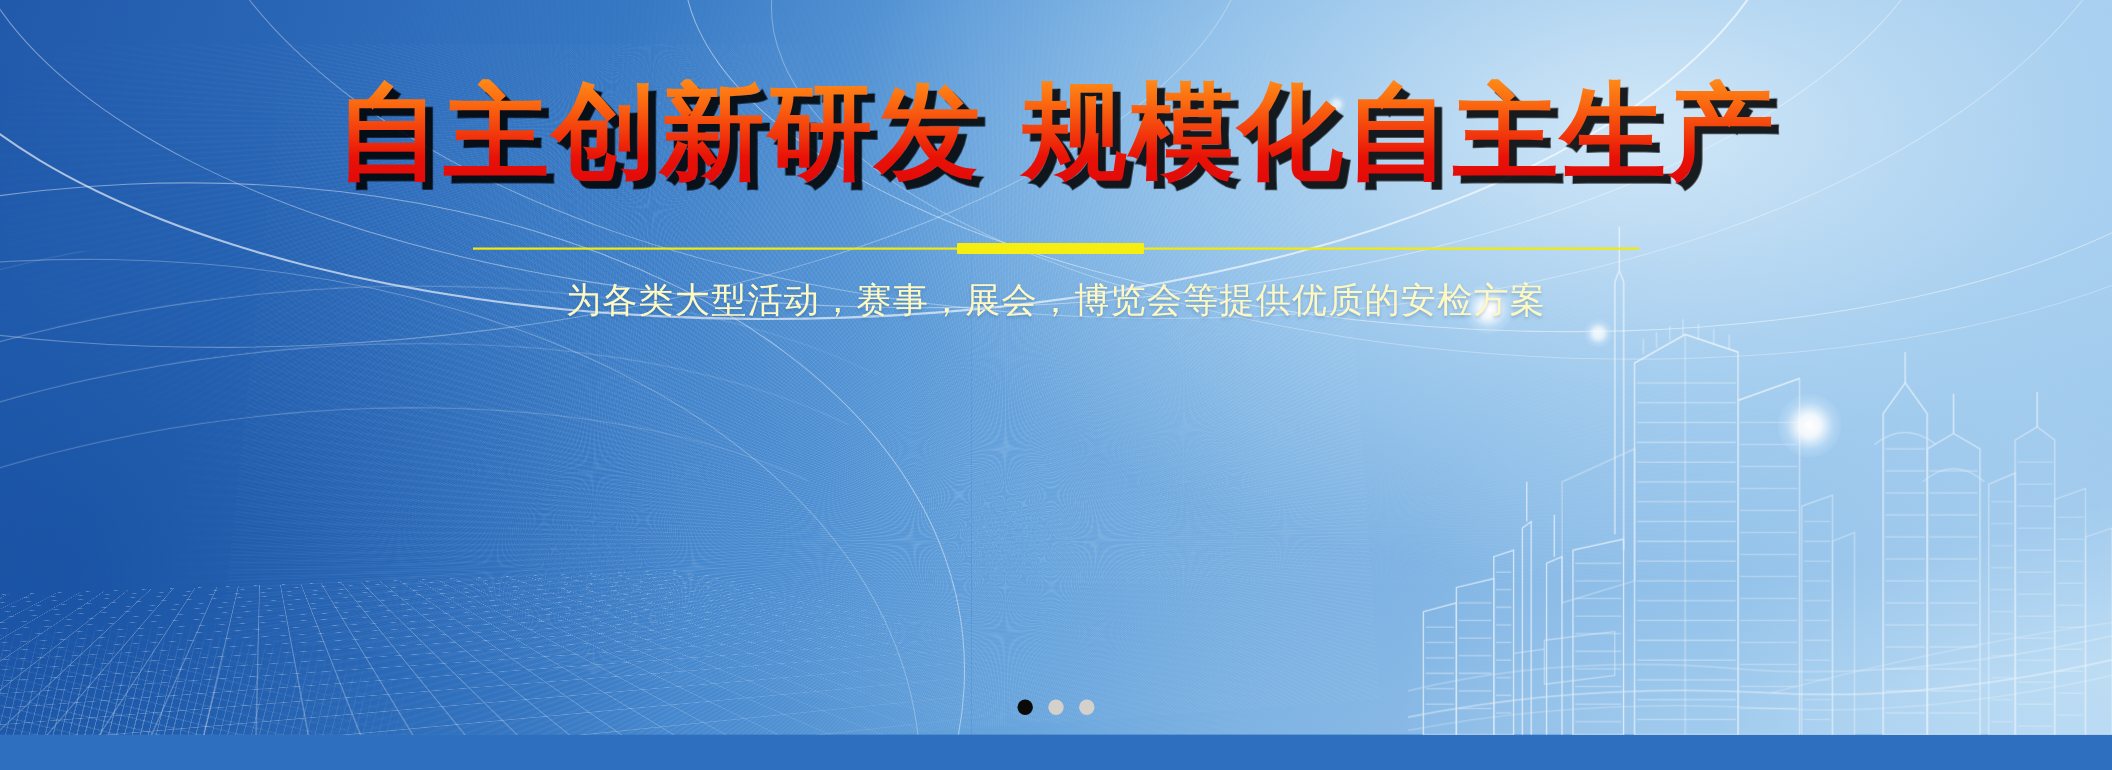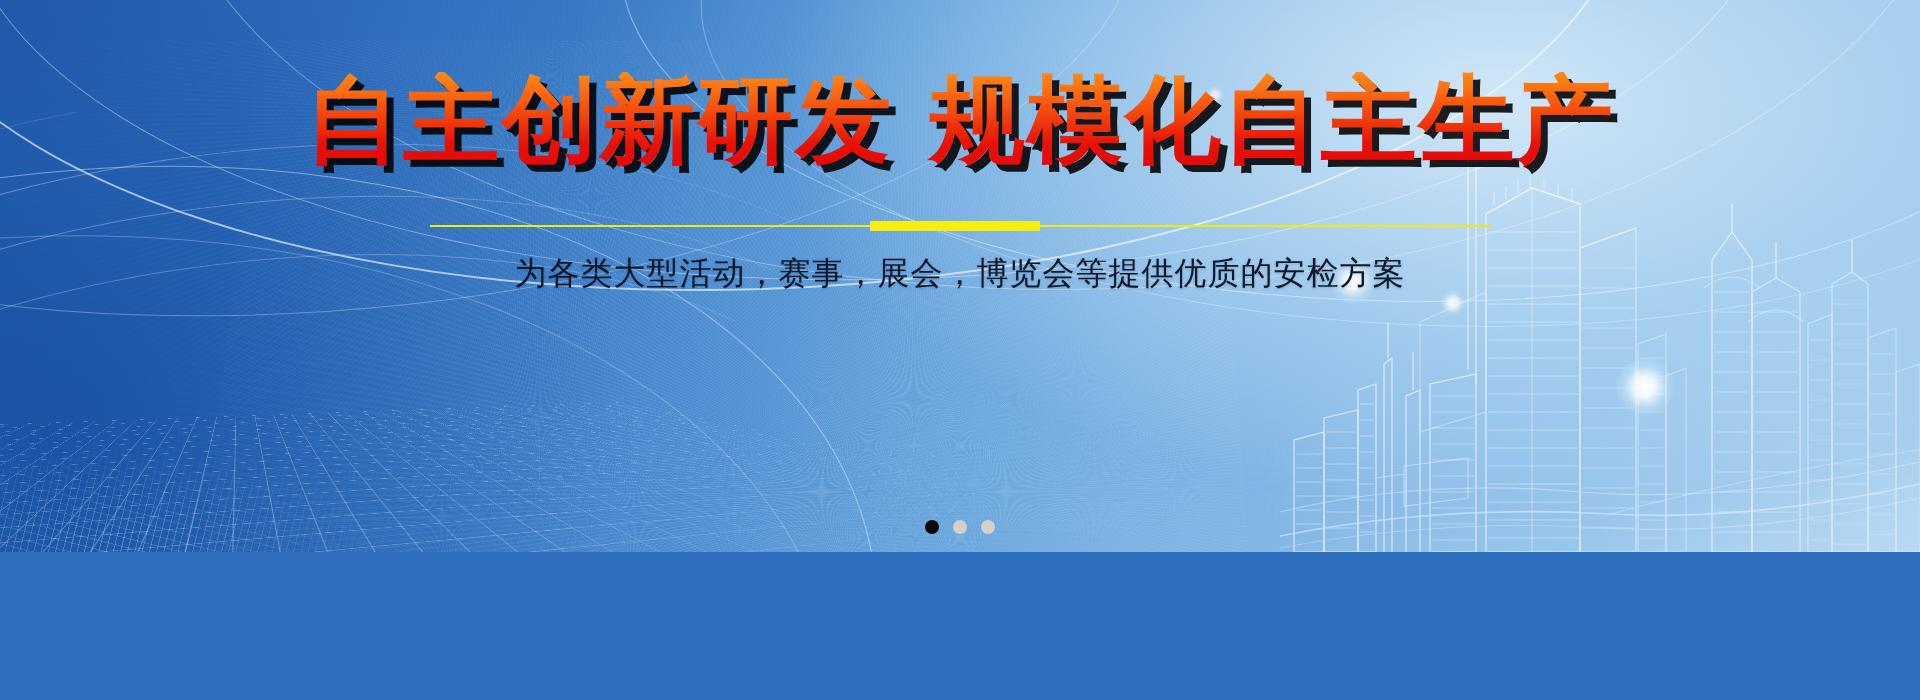--- a/index.html
+++ b/index.html
@@ -6,21 +6,21 @@
   * { margin:0; padding:0; box-sizing:border-box; }
   html, body {
     width:1920px; height:700px;
     overflow:hidden;
     background:#2f6fc0;
     font-family:"Liberation Sans","DejaVu Sans",sans-serif;
   }
 
   .banner {
     position:relative;
-    width:1920px; height:552px;
+    width:1920px; height:668px;
     overflow:hidden;
   }
 
   
   .bg-base {
     position:absolute; inset:0;
     background:
       radial-gradient(ellipse 1100px 620px at 78% 18%, rgba(210,232,248,0.98) 0%, rgba(168,208,240,0.72) 38%, rgba(120,175,226,0.28) 66%, rgba(60,124,196,0) 85%),
       radial-gradient(ellipse 900px 700px at 100% 92%, rgba(188,220,244,0.92) 0%, rgba(150,197,235,0.55) 40%, rgba(90,150,212,0.12) 72%, rgba(40,105,185,0) 90%),
       linear-gradient(115deg,
@@ -227,21 +227,21 @@
     font-weight:bold;
     letter-spacing:11px;
     text-indent:11px;
     white-space:nowrap;
     text-shadow:0 1px 3px rgba(20,60,110,0.25);
     font-family:"DejaVu Sans","Liberation Sans",sans-serif;
   }
 
   .subline {
     margin-top:20px;
-    color:#0f172a;
+    color:#fef9c3;
     font-size:32px;
     font-weight:normal;
     letter-spacing:1px;
     white-space:nowrap;
     text-shadow:0 1px 3px rgba(20,60,110,0.25);
     font-family:"DejaVu Sans","Liberation Sans",sans-serif;
   }
 
   .dots {
     position:absolute;

